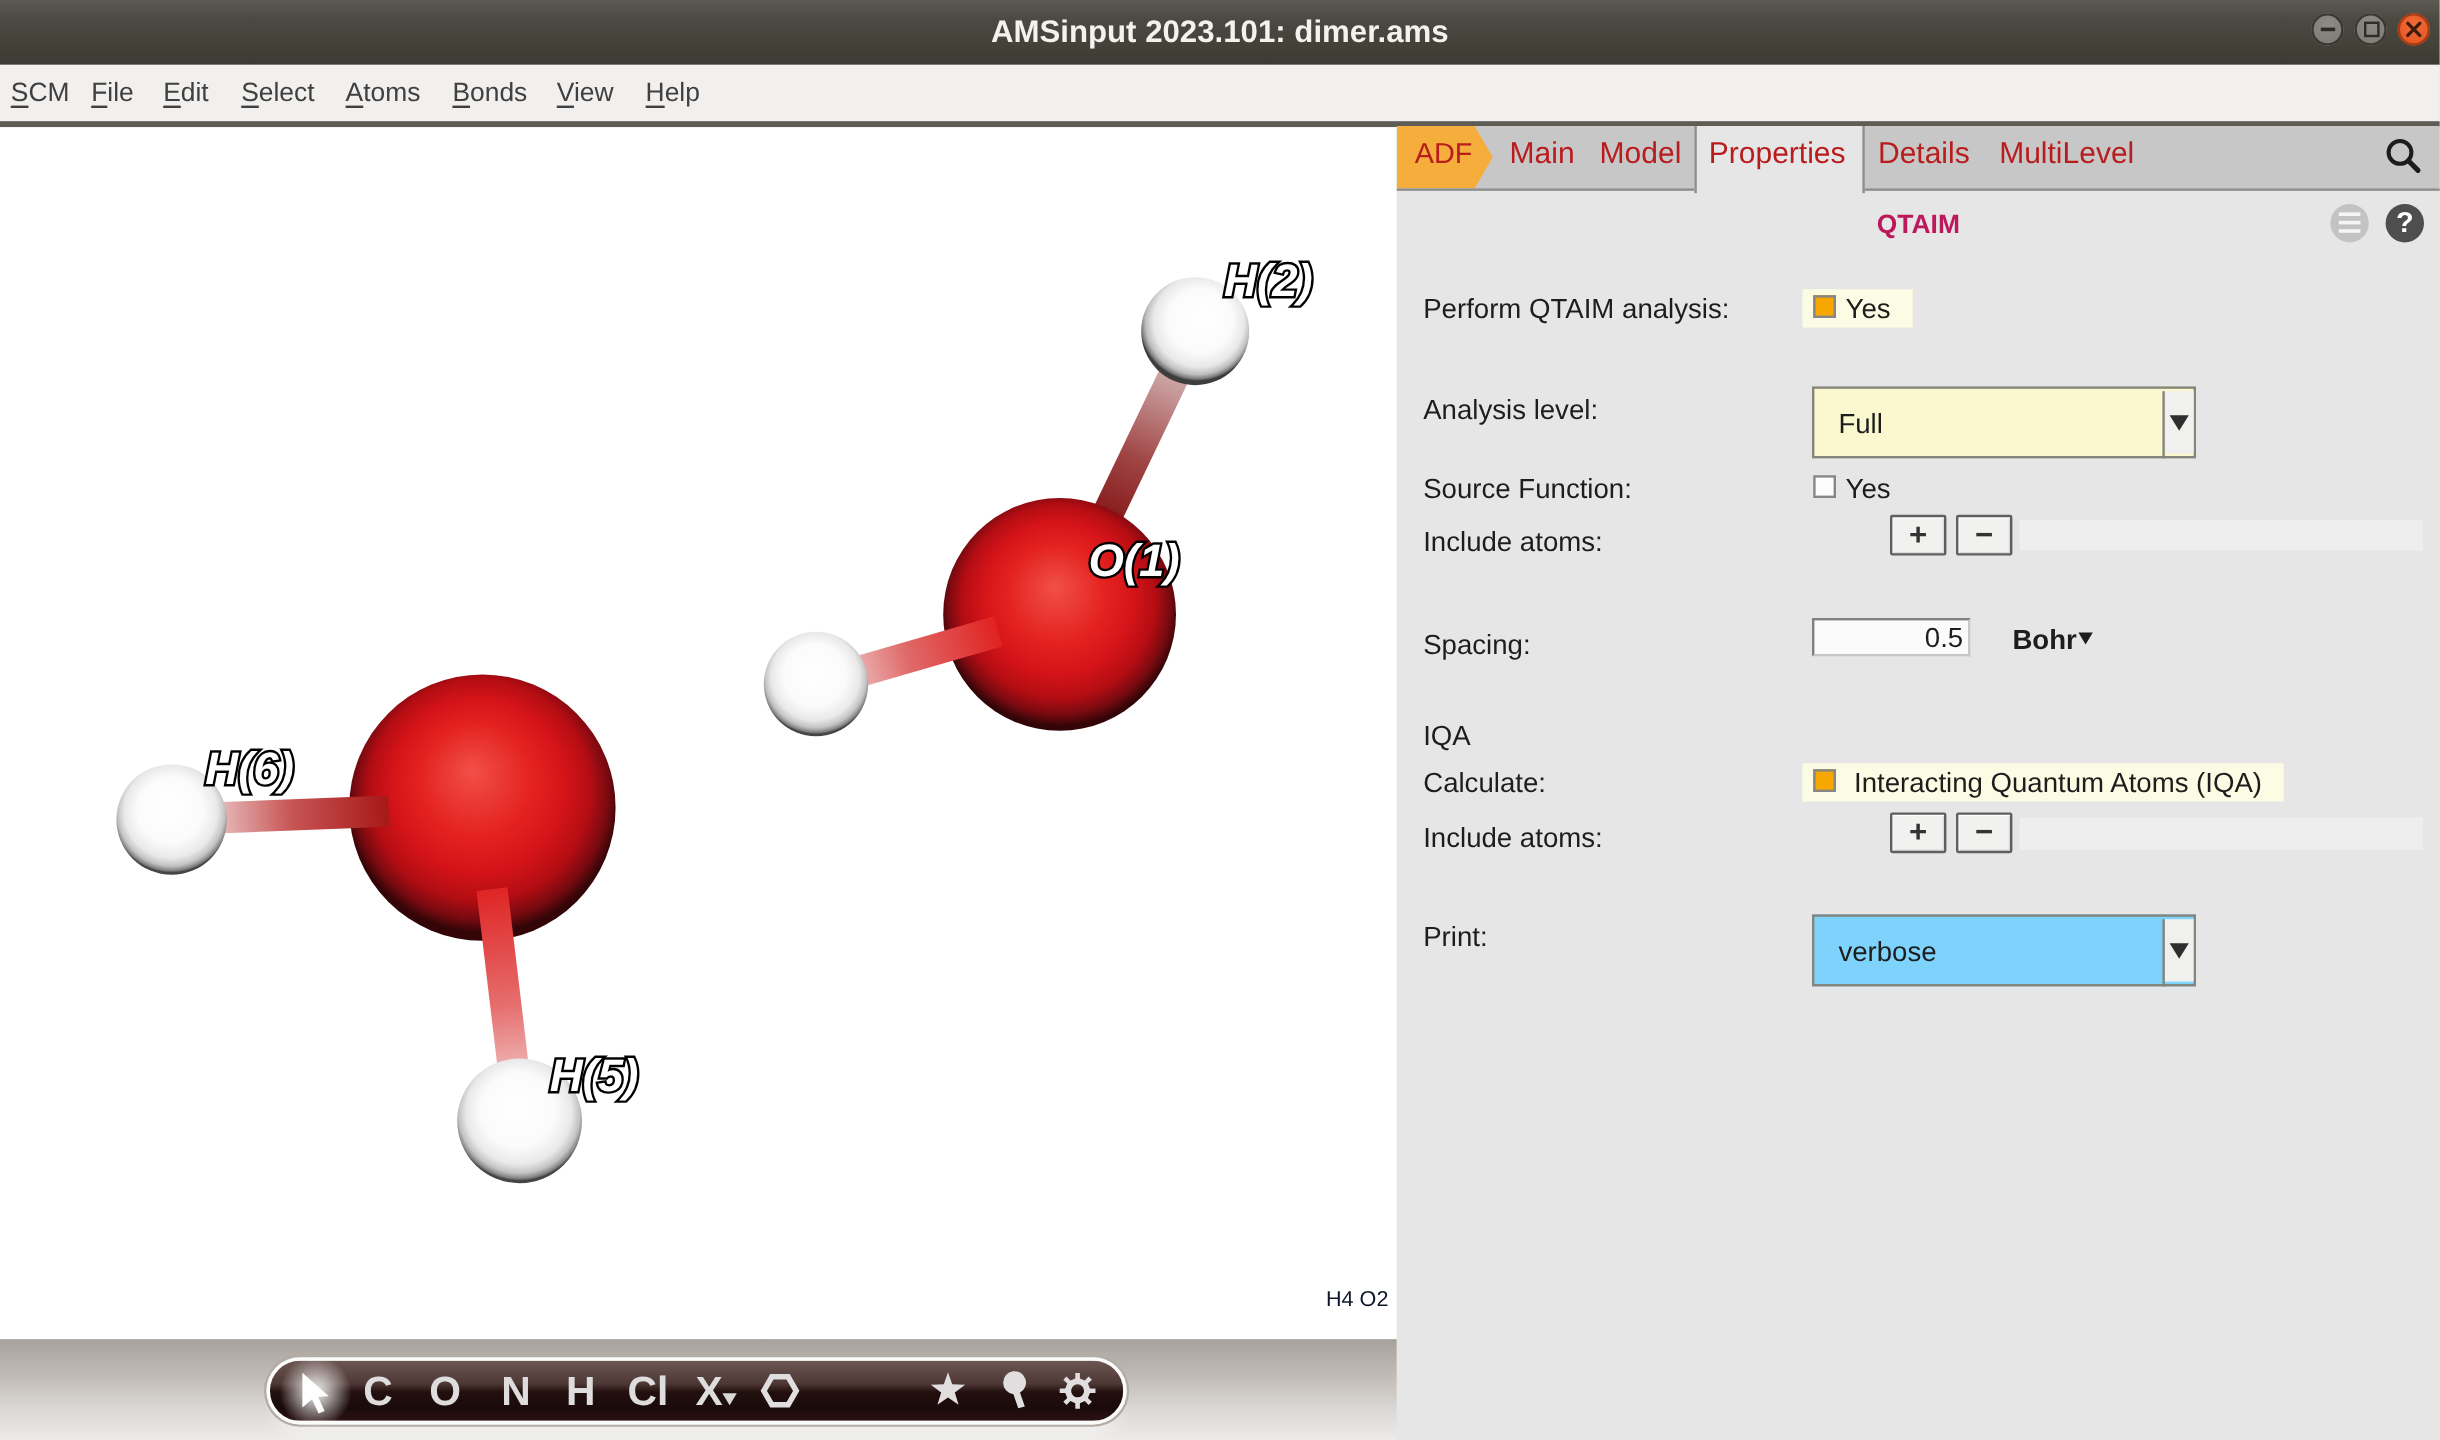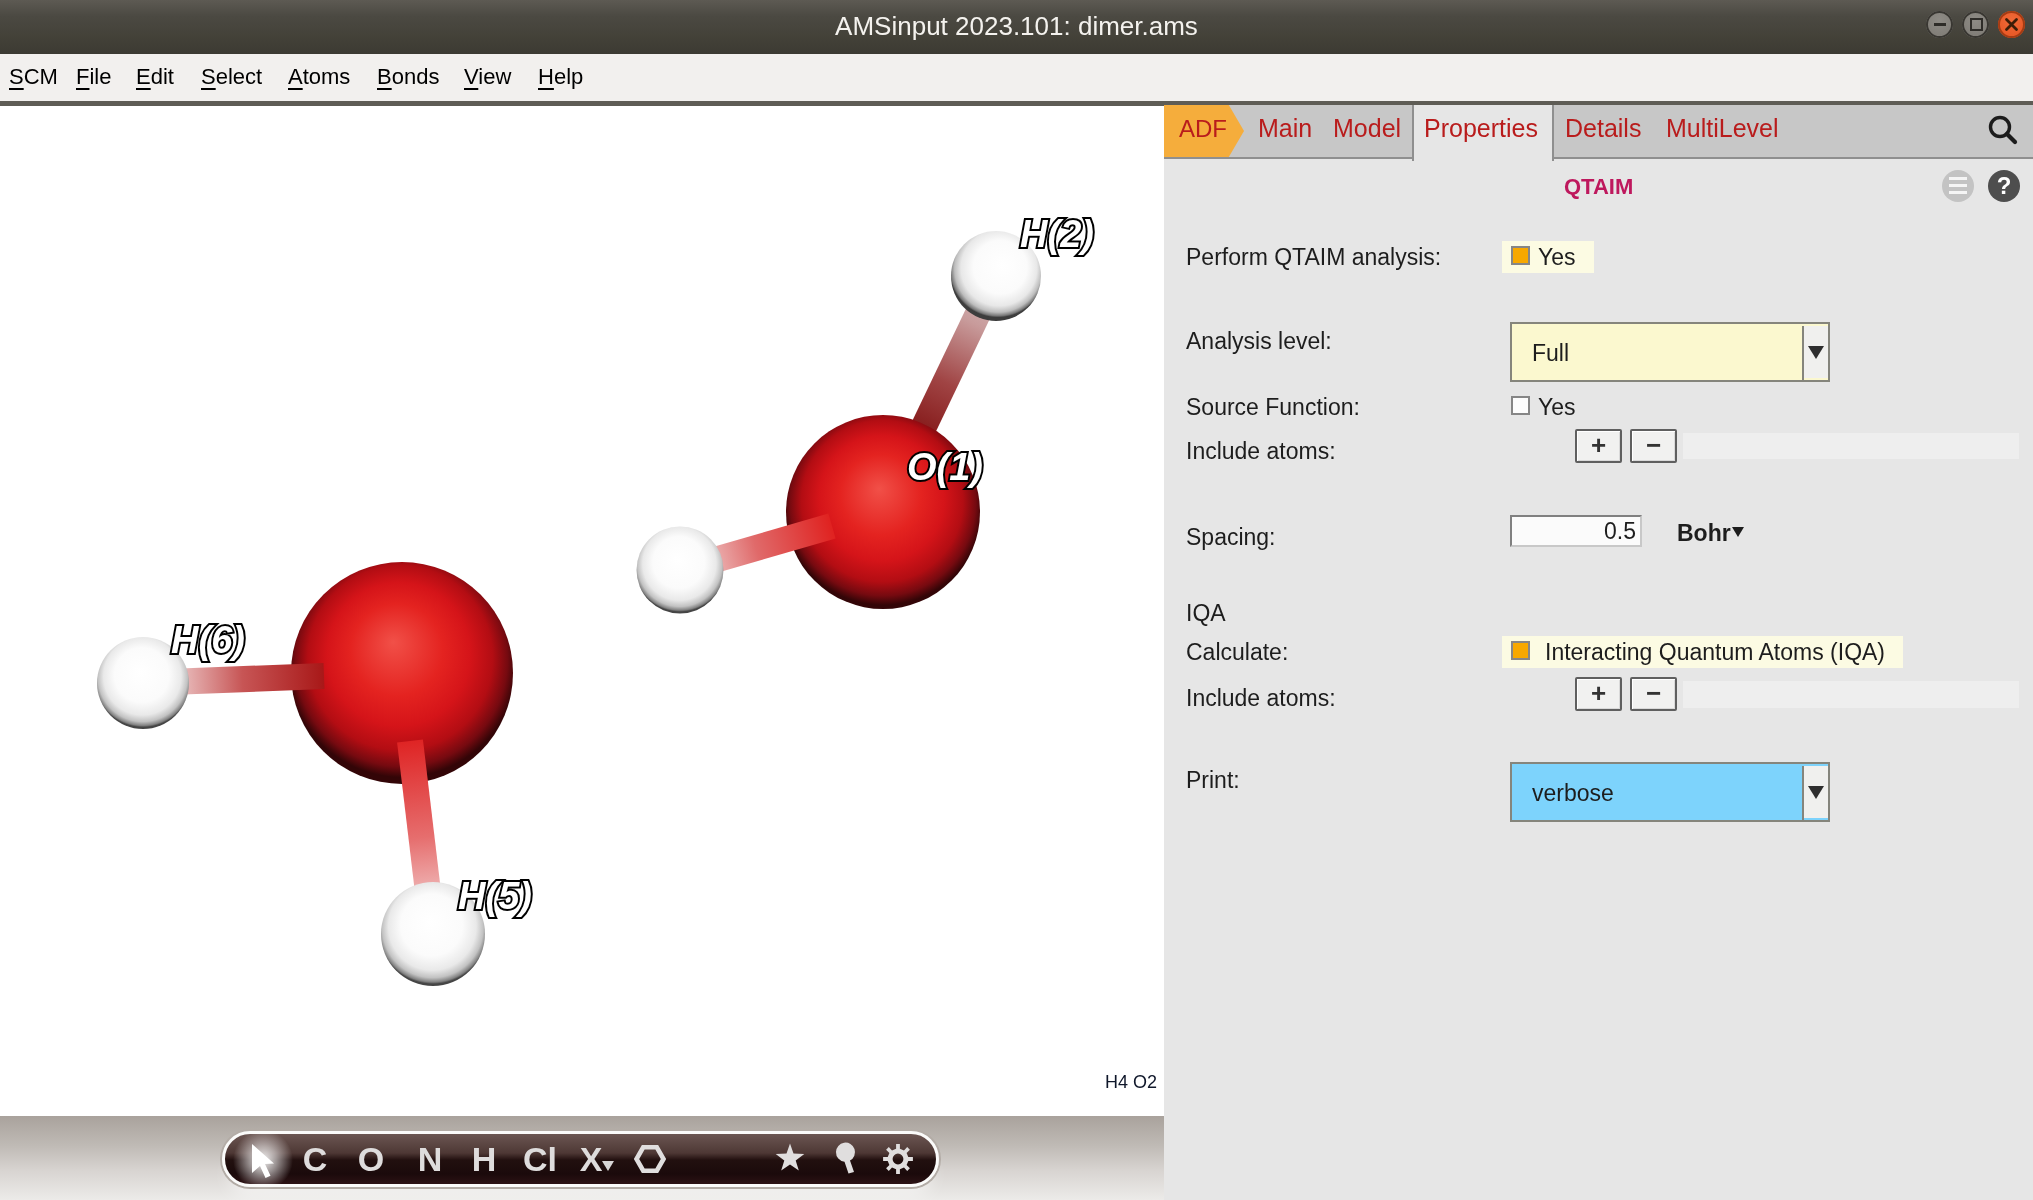--- a/index.html
+++ b/index.html
@@ -1,21 +1,21 @@
 <!DOCTYPE html>
 <html><head><meta charset="utf-8"><style>
 html,body{margin:0;padding:0;width:2033px;height:1200px;overflow:hidden;
  font-family:"Liberation Sans",sans-serif;background:#e6e6e6;}
 .ab{position:absolute;}
 #titlebar{left:0;top:0;width:2033px;height:54px;
  background:linear-gradient(180deg,#5d5a53 0%,#4b4942 30%,#434138 70%,#3c3a33 100%);}
-#title{left:0;top:11px;width:2033px;text-align:center;font-size:26px;font-weight:normal;color:#f4f2ee;}
+#title{left:0;top:11px;width:2033px;text-align:center;font-size:26px;font-weight:bold;color:#f4f2ee;}
 .winbtn{width:27px;height:27px;border-radius:50%;top:11px;}
 #menubar{left:0;top:54px;width:2033px;height:47px;background:#f2f0ee;}
-.mi{top:64px;font-size:22px;color:#000000;}
+.mi{top:64px;font-size:22px;color:#404040;}
 .mi u{text-decoration-thickness:2px;text-underline-offset:4px;}
 #sep{left:0;top:101px;width:2033px;height:5px;background:#5e5c55;}
 #viewport{left:0;top:106px;width:1164px;height:1010px;background:#ffffff;}
 #formula{left:930px;top:1072px;width:227px;text-align:right;font-size:18px;color:#0f172a;}
 #floor{left:0;top:1116px;width:1164px;height:84px;
  background:linear-gradient(180deg,#a9a29c 0%,#bfbab5 35%,#d8d4d1 65%,#ecebe9 100%);}
 #pill{left:222px;top:1131px;width:711px;height:50px;border-radius:28px;
  border:3px solid #fbfbfa;box-shadow:0 0 0 2px #b3aca6,0 18px 18px -8px rgba(255,255,255,0.5);
  background:linear-gradient(180deg,#6b5652 0%,#4e3835 38%,#22100f 52%,#1b0a0b 80%,#2c1214 100%);}
 #panel{left:1164px;top:106px;width:869px;height:1094px;background:#e6e6e6;}

